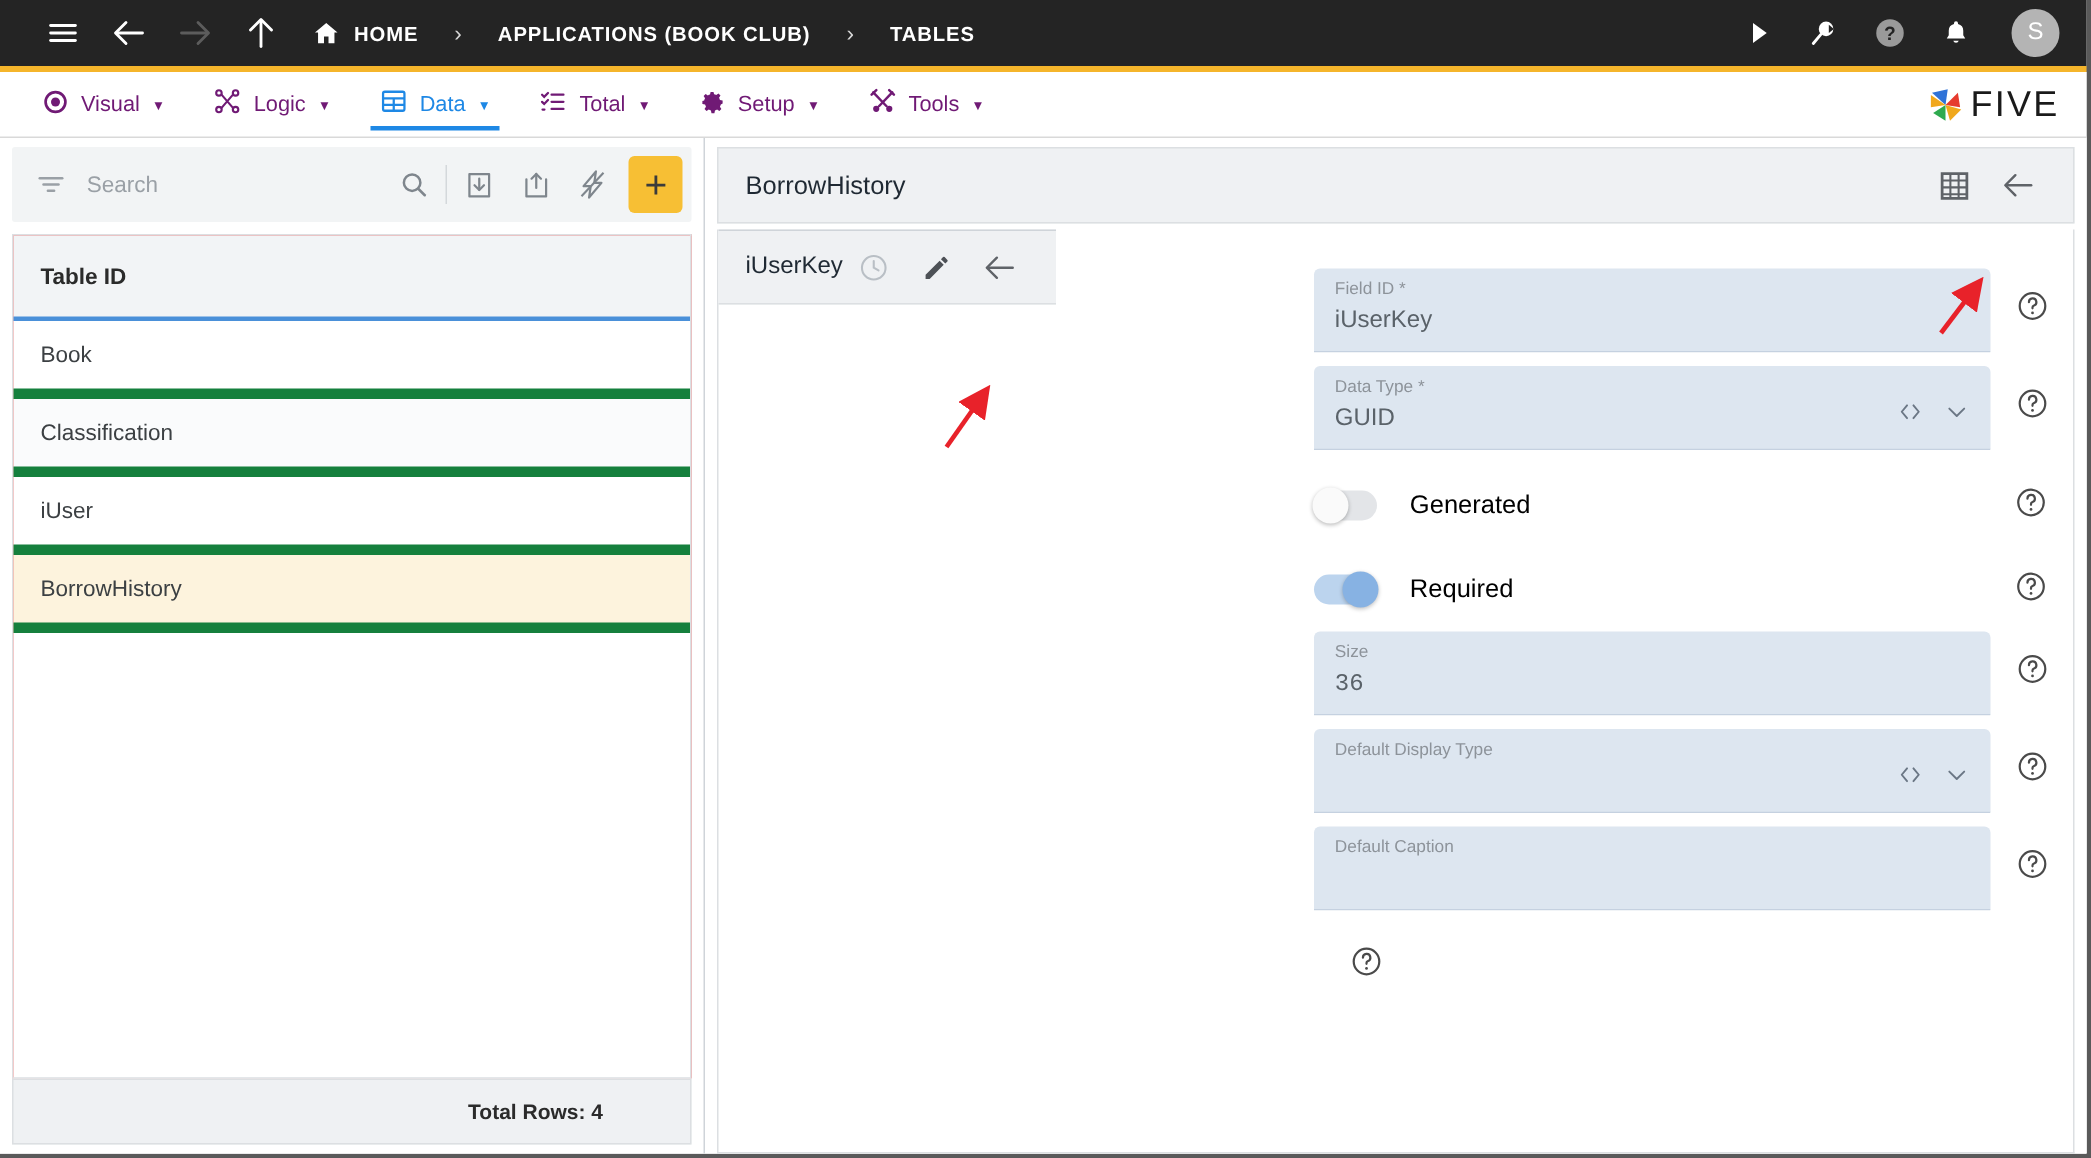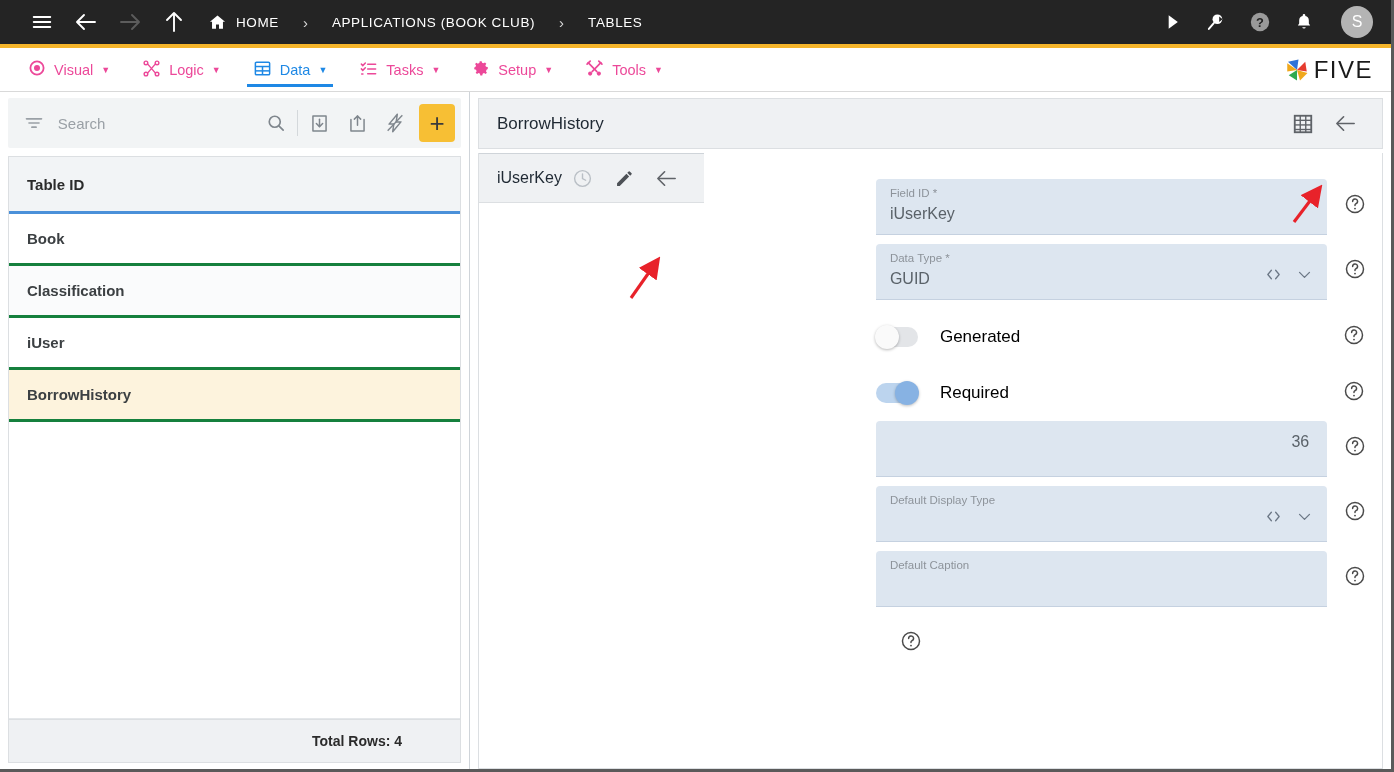--- a/index.html
+++ b/index.html
@@ -28,21 +28,21 @@
   .topbar .nav-icons { display: flex; align-items: center; gap: 0; }
   .ticon {
     width: 44px; height: 40px;
     display: flex; align-items: center; justify-content: center;
     color: #ffffff;
   }
   .ticon.dim { color: #5c5c5c; }
   .crumbs { display: flex; align-items: center; margin-left: 8px; }
   .crumb {
     display: flex; align-items: center; gap: 9px;
-    color: #ffffff; font-size: 13.5px; font-weight: normal;
+    color: #ffffff; font-size: 13.5px; font-weight: bold;
     letter-spacing: .6px;
     padding: 0 4px;
   }
   .crumb-sep {
     color: #d8d8d8; font-size: 15px;
     padding: 0 20px; font-weight: normal;
   }
   .topbar .spacer { flex: 1; }
   .topbar .right-icons { display: flex; align-items: center; gap: 10px; }
   .right-icons .ticon { width: 34px; }
@@ -58,21 +58,21 @@
     height: 44px; flex: 0 0 44px;
     background: #ffffff;
     display: flex; align-items: stretch;
     padding-left: 12px;
     border-bottom: 1px solid #d9d9d9;
     position: relative;
   }
   .menu-item {
     display: flex; align-items: center; gap: 8px;
     padding: 0 16px;
-    color: #ec4899; font-size: 14.5px;
+    color: #701a75; font-size: 14.5px;
     position: relative;
   }
   .menu-item .caret { font-size: 9px; }
   .menu-item.active { color: #1e88e5; }
   .menu-item.active .underline {
     position: absolute; left: 10px; right: 10px; bottom: 4px;
     height: 3px; background: #1e88e5;
   }
   .menubar .spacer { flex: 1; }
   .brand { display: flex; align-items: center; gap: 2px; padding-right: 18px; }
@@ -130,23 +130,22 @@
     display: flex; align-items: center;
     padding-left: 18px;
     font-size: 15px; font-weight: bold; color: #2b2b2b;
     border-bottom: 3px solid #4a90d9;
   }
   .tr {
     height: 52px; flex: 0 0 52px;
     display: flex; align-items: center;
     padding-left: 18px;
     font-size: 15px; color: #3c4043;
-    border-bottom: 3px solid #15803d;
+    border-bottom: 7px solid #15803d;
     background: #ffffff;
-    font-weight: bold;
   }
   .tr.alt { background: #fafbfc; }
   .tr.selected { background: #fdf3dd; }
   .tr-filler { flex: 1; border-bottom: 1px solid #e4e7ea; background:#ffffff; }
   .footer-bar {
     height: 44px; flex: 0 0 44px;
     margin: 0 8px 6px 8px;
     background: #eff1f3;
     border: 1px solid #dcdfe2;
     display: flex; align-items: center; justify-content: flex-end;
@@ -209,21 +208,21 @@
     padding: 7px 16px 0 14px;
   }
   .field .flabel {
     font-size: 11.5px; color: #8d939a; line-height: 14px;
     font-family: "Liberation Sans", sans-serif;
   }
   .field .fvalue {
     font-size: 16px; color: #5a6269; line-height: 26px;
     margin-top: 1px;
   }
-  .field .fvalue.right { text-align: right; padding-right: 2px; }
+  .field .fvalue.right { padding-right: 2px; font-family: Liberation Mono, monospace; }
   .field-icons {
     position: absolute; right: 14px; top: 22px;
     display: flex; align-items: center; gap: 14px;
     color: #6b7785;
   }
   .helpwrap { width: 70px; display: flex; justify-content: center; padding-top: 14px; }
   .help-icon { color: #4a4a4a; }
 
   .toggle-row {
     display: flex; align-items: center;
@@ -374,21 +373,21 @@
       <span>
         <svg width="19" height="19" viewBox="0 0 24 24" fill="none" stroke="currentColor" stroke-width="1.9" stroke-linecap="round">
             <path d="M3 6.5 4.8 8.3 8 5"></path>
             <path d="M3 12.5 4.8 14.3 8 11"></path>
             <path d="M3.4 19h1.6"></path>
             <line x1="11" y1="6.5" x2="21" y2="6.5"></line>
             <line x1="11" y1="12.5" x2="21" y2="12.5"></line>
             <line x1="11" y1="18.5" x2="21" y2="18.5"></line>
           </svg>
       </span>
-      <span>Tasks</span>
+      <span>Total</span>
       <span class="caret">▼</span>
     </div>
 
     <div class="menu-item">
       <span>
         <svg width="18" height="18" viewBox="0 0 24 24" fill="currentColor">
             <path d="M12 8.2a3.8 3.8 0 1 0 0 7.6 3.8 3.8 0 0 0 0-7.6zm9 5.1v-2.6l-2.4-.5a6.9 6.9 0 0 0-.8-1.9l1.3-2-1.8-1.8-2 1.3a6.9 6.9 0 0 0-1.9-.8L12.9 3h-2.6l-.5 2.4a6.9 6.9 0 0 0-1.9.8l-2-1.3-1.8 1.8 1.3 2a6.9 6.9 0 0 0-.8 1.9L3 11.2v2.6l2.4.5c.2.7.5 1.3.8 1.9l-1.3 2 1.8 1.8 2-1.3c.6.4 1.2.6 1.9.8l.5 2.4h2.6l.5-2.4c.7-.2 1.3-.5 1.9-.8l2 1.3 1.8-1.8-1.3-2c.4-.6.6-1.2.8-1.9z"></path>
           </svg>
       </span>
       <span>Setup</span>
@@ -603,20 +602,21 @@
                     <circle cx="12" cy="12" r="9.3"></circle>
                     <path d="M9.4 9.2a2.7 2.7 0 1 1 3.4 2.6c-.5.2-.8.7-.8 1.3v.6" stroke-linecap="round"></path>
                     <circle cx="12" cy="17" r="1" fill="currentColor" stroke="none"></circle>
                   </svg>
               </span>
             </div>
           </div>
 
           <div class="form-row">
             <div class="field">
+              <div class="flabel">Size</div>
               <div class="fvalue right">36</div>
             </div>
             <div class="helpwrap">
               <span class="help-icon">
                 <svg width="22" height="22" viewBox="0 0 24 24" fill="none" stroke="currentColor" stroke-width="1.6">
                     <circle cx="12" cy="12" r="9.3"></circle>
                     <path d="M9.4 9.2a2.7 2.7 0 1 1 3.4 2.6c-.5.2-.8.7-.8 1.3v.6" stroke-linecap="round"></path>
                     <circle cx="12" cy="17" r="1" fill="currentColor" stroke="none"></circle>
                   </svg>
               </span>

